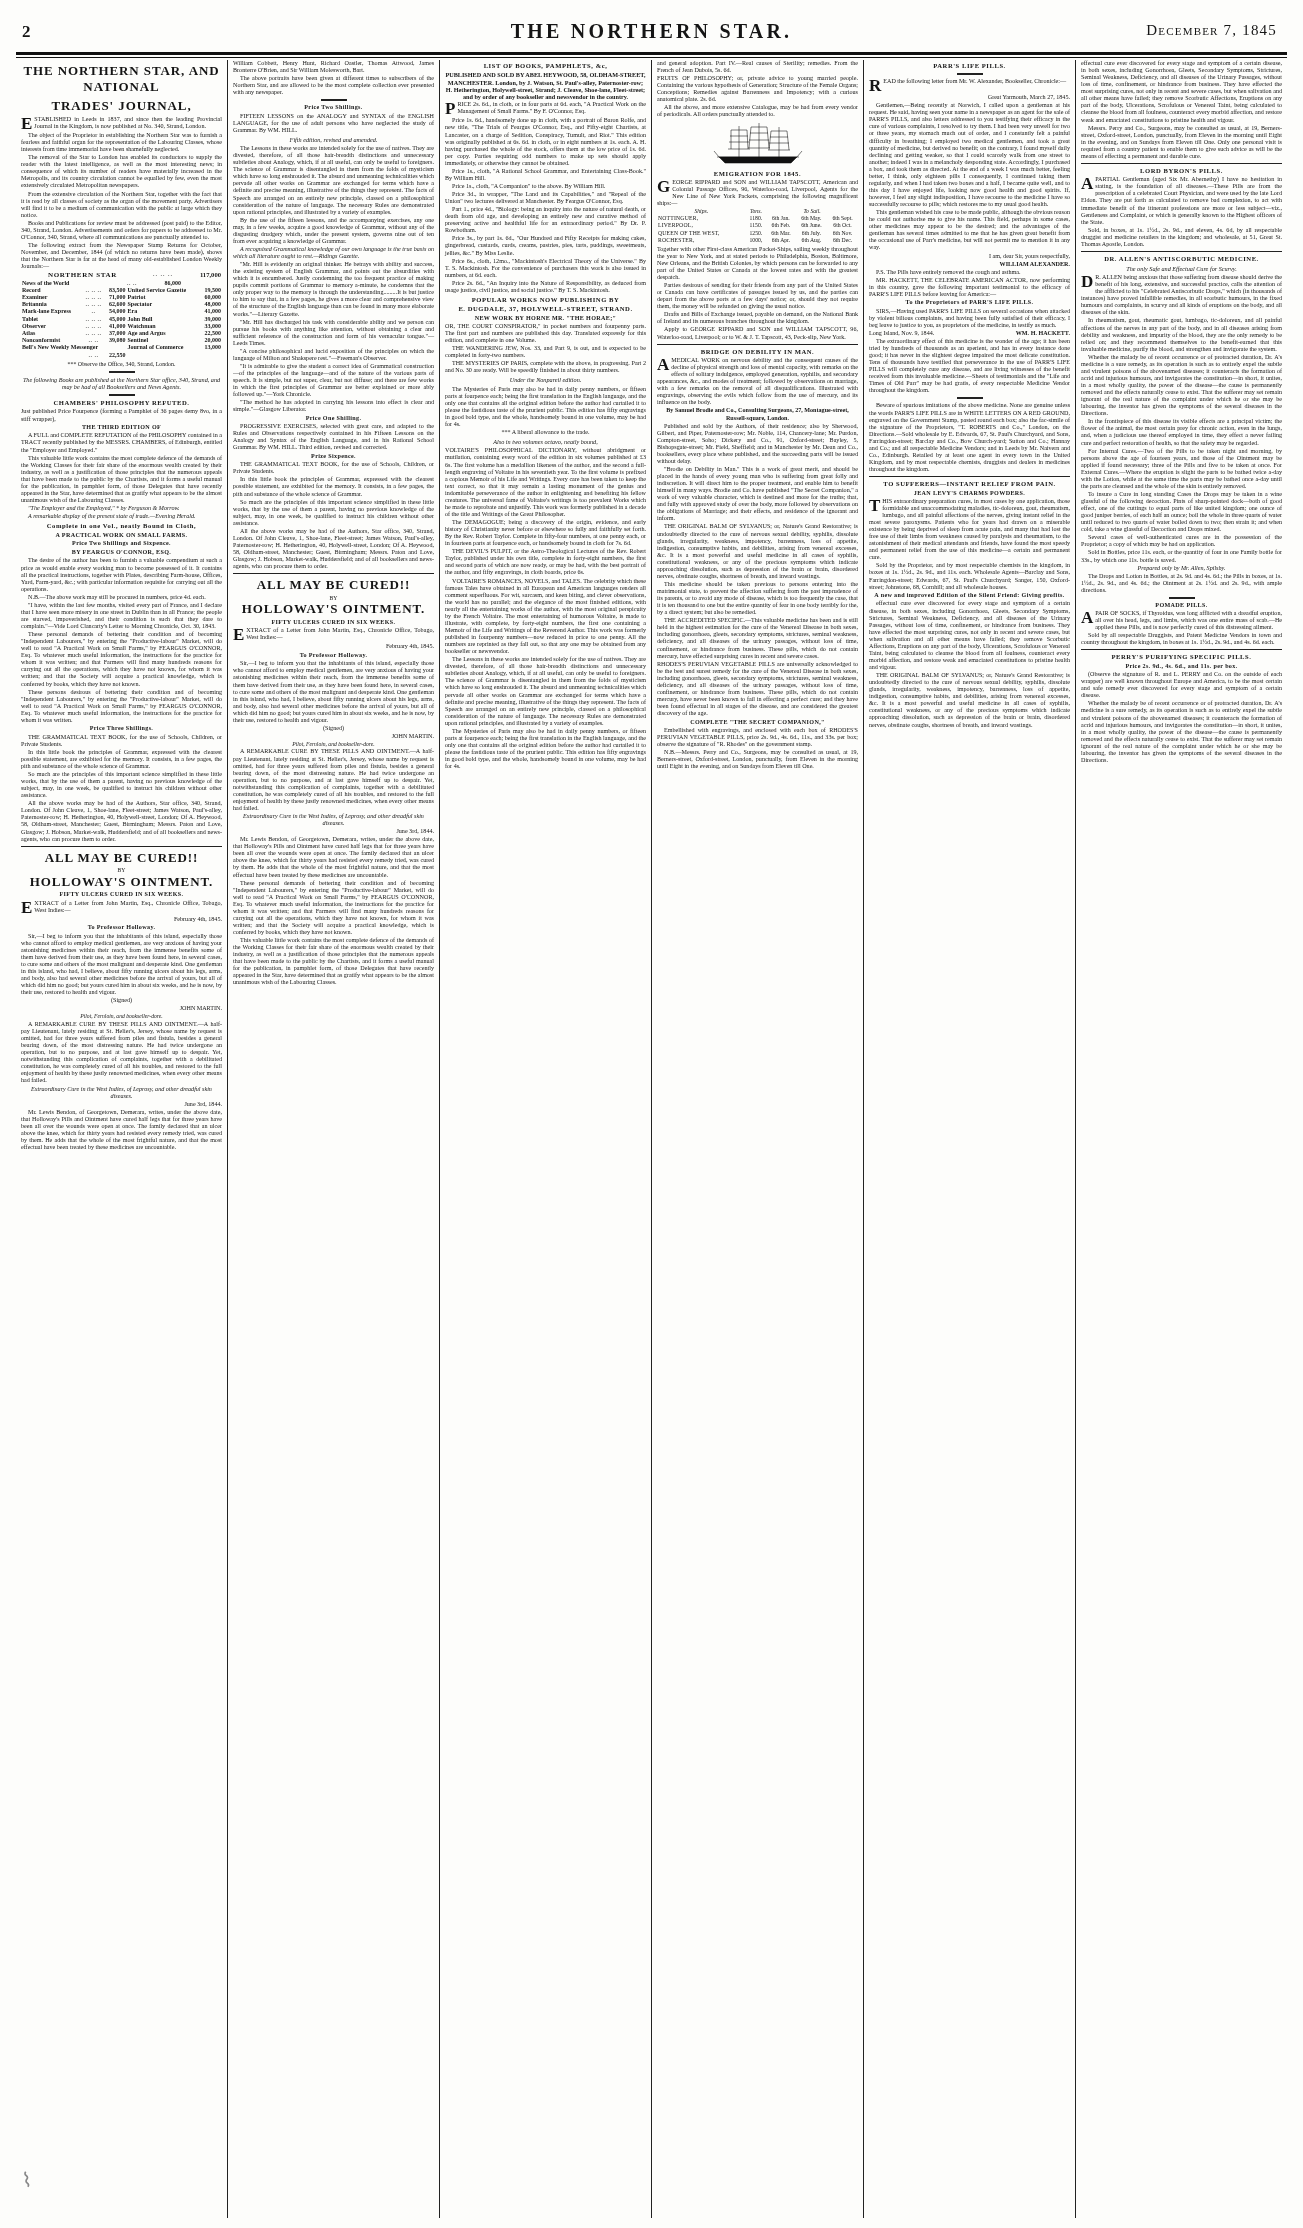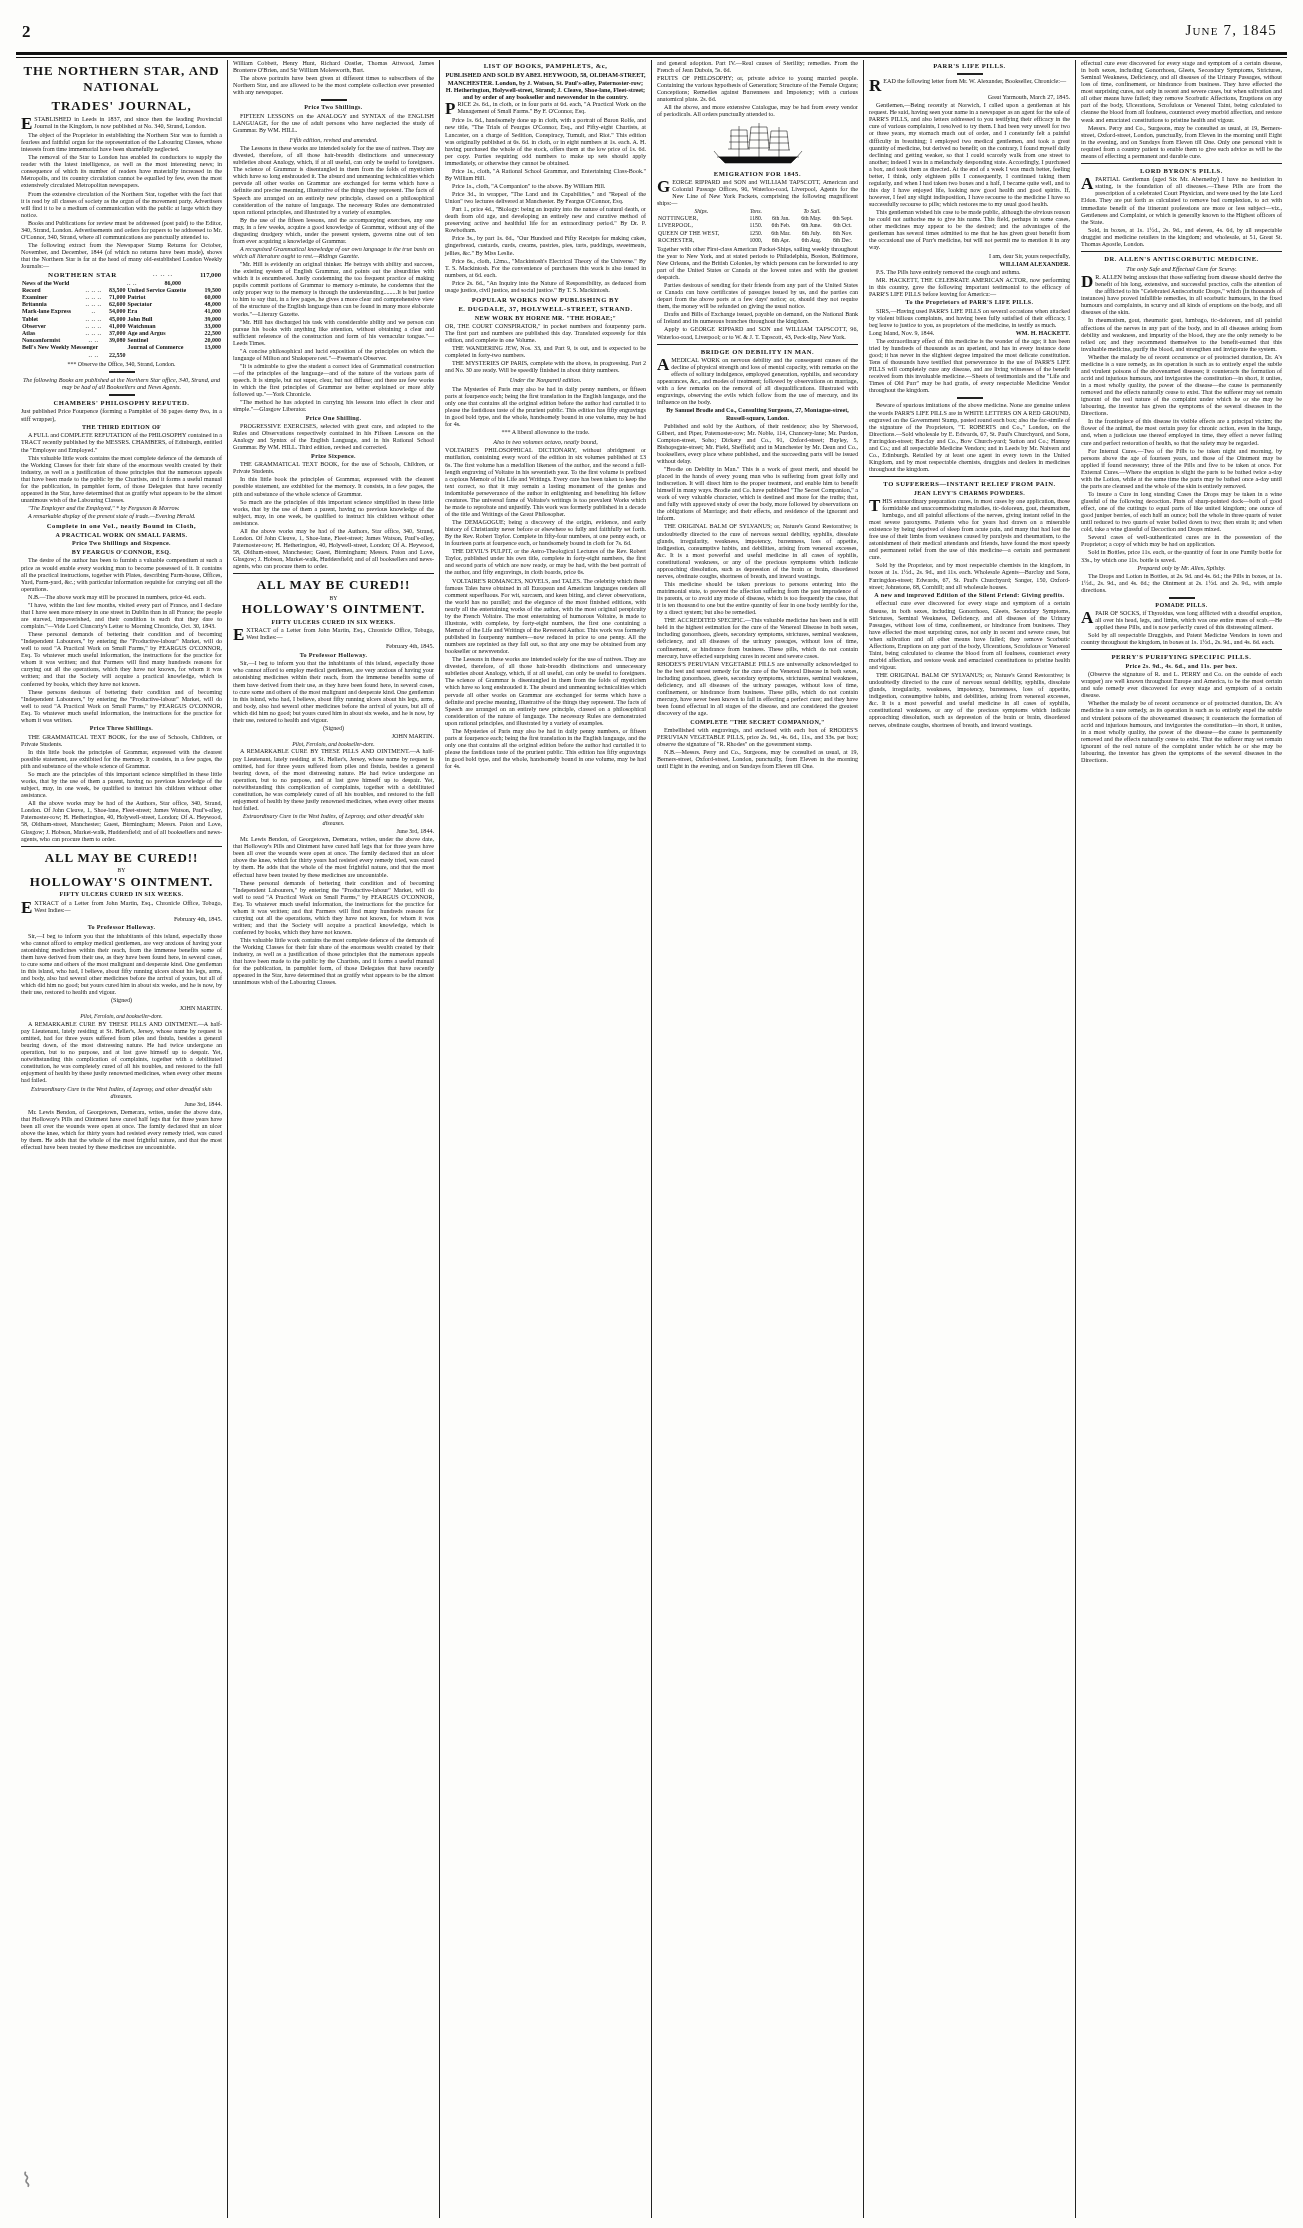--- a/index.html
+++ b/index.html
@@ -116,21 +116,22 @@
     transform:rotate(-8deg);
   }
 </style>
 </head>
 <body>
 
 <div class="page">
 
   <div class="masthead">
     <div class="folio">2</div>
-    <div class="issue-date">June 7, 1845</div>
+    <div class="paper-title">THE NORTHERN STAR.</div>
+    <div class="issue-date">December 7, 1845</div>
     <div class="rule-top"></div>
   </div>
 
   <div class="cols">
 
     <div class="col">
       <div class="h-major">THE NORTHERN STAR, AND NATIONAL</div>
       <div class="h-major" style="margin-top:4px">TRADES' JOURNAL,</div>
       <p class="dropcap">ESTABLISHED in Leeds in 1837, and since then the leading Provincial Journal in the Kingdom, is now published at No. 340, Strand, London.</p>
       <p>The object of the Proprietor in establishing the Northern Star was to furnish a fearless and faithful organ for the representation of the Labouring Classes, whose interests from time immemorial have been shamefully neglected.</p>

